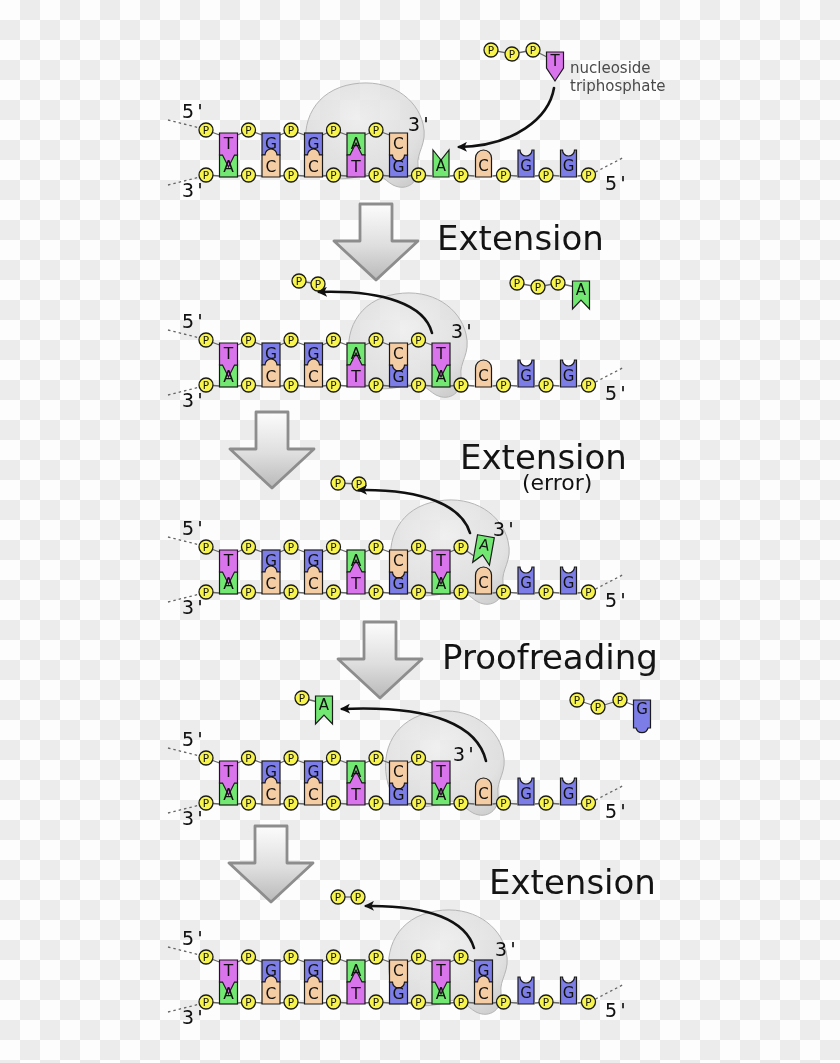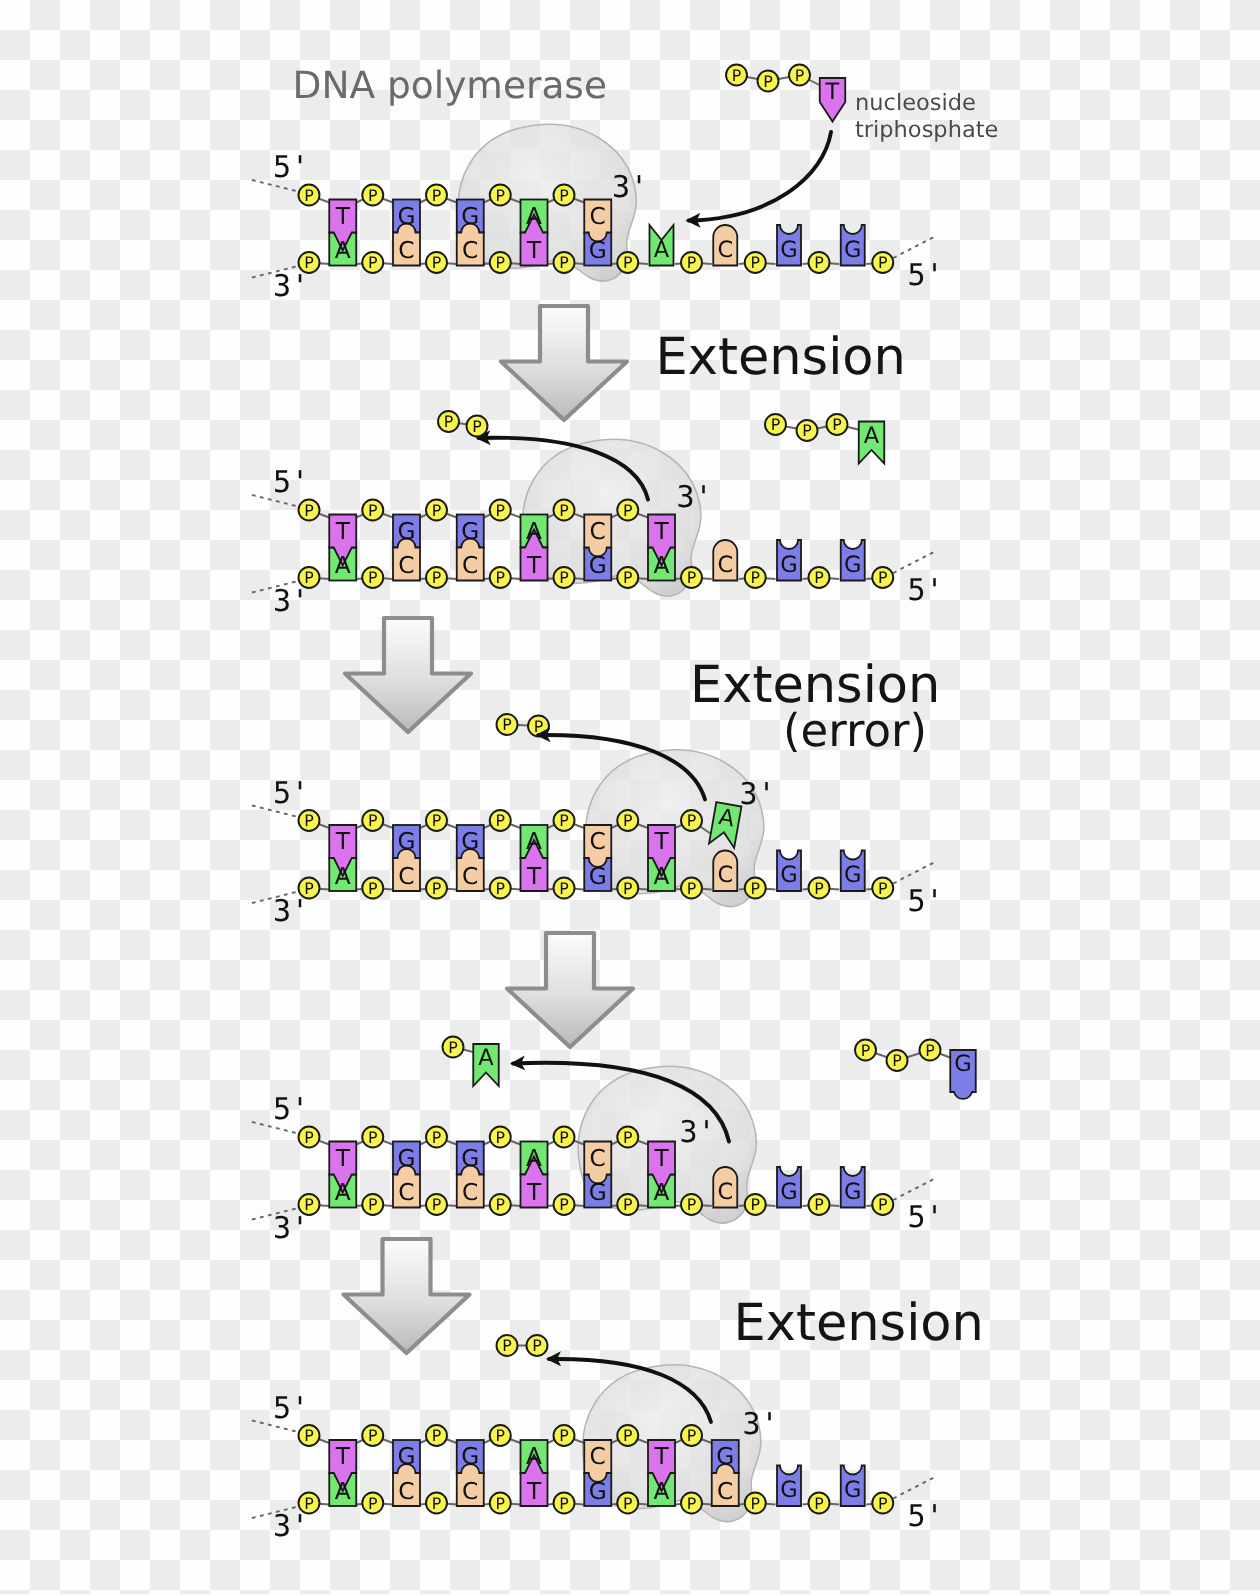--- a/index.html
+++ b/index.html
@@ -9,21 +9,21 @@
     background-size:40px 40px;
     font-family:"DejaVu Sans",sans-serif;
   }
   svg{position:absolute;left:0;top:0;}
   .overlay{position:absolute;white-space:nowrap;}
   .title{left:195px;top:42px;font-size:25px;color:#6a6a6a;}
   .ntp-label{left:570px;top:59px;font-size:15px;line-height:18px;color:#4a4a4a;}
   .step{font-size:34px;color:#141414;}
   .step-1{left:437px;top:218px;}
   .step-2{left:460px;top:437px;}
-  .substep{left:522px;top:470px;font-size:30px;color:#141414;}
+  .substep{left:522px;top:470px;font-size:22px;color:#141414;}
   .step-3{left:442px;top:637px;}
   .step-4{left:489px;top:862px;}
 </style>
 </head>
 <body>
 
 <div class="canvas">
   <svg id="diagram-svg" width="840" height="1063" viewBox="0 0 840 1063">
       <defs>
         <marker id="ah" markerWidth="10" markerHeight="10" refX="8" refY="5" orient="auto" markerUnits="userSpaceOnUse">
@@ -630,24 +630,24 @@
           <text x="358" y="900.7" font-size="10.5" fill="#111" font-family="&quot;DejaVu Sans&quot;,sans-serif" text-anchor="middle">P</text>
         </g>
         <path d="M 474,948 C 466,921 430,905 366,906" fill="none" stroke="#111111" stroke-width="2.6" stroke-linecap="round" marker-end="url(#ah)"></path>
         <text x="182" y="945" font-size="20" fill="#111" font-family="&quot;DejaVu Sans Mono&quot;,monospace" text-anchor="start">5'</text>
         <text x="182" y="1024" font-size="20" fill="#111" font-family="&quot;DejaVu Sans Mono&quot;,monospace" text-anchor="start">3'</text>
         <text x="495" y="956" font-size="20" fill="#111" font-family="&quot;DejaVu Sans Mono&quot;,monospace" text-anchor="start">3'</text>
         <text x="605" y="1017" font-size="20" fill="#111" font-family="&quot;DejaVu Sans Mono&quot;,monospace" text-anchor="start">5'</text>
       </g>
     </svg>
 
-  <div class="overlay title">DNA polymerase</div>
 
   <div class="overlay ntp-label">
     <div>nucleoside</div>
     <div>triphosphate</div>
   </div>
 
   <div class="overlay step step-1">Extension</div>
   <div class="overlay step step-2">Extension</div>
   <div class="overlay substep">(error)</div>
+  <div class="overlay step step-3">Proofreading</div>
   <div class="overlay step step-4">Extension</div>
 </div>
 
 </body></html>

